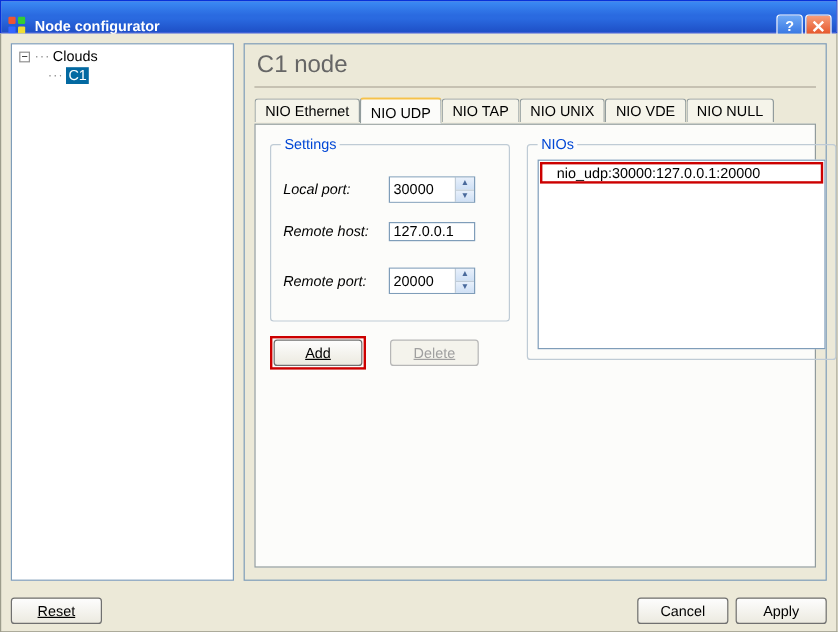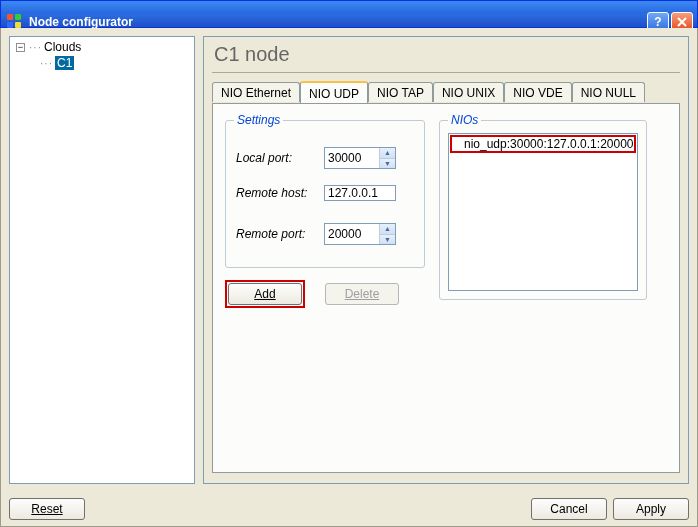--- a/index.html
+++ b/index.html
@@ -160,24 +160,23 @@
     border: 1px solid #bfcbd5;
     border-radius: 3px;
   }
   .group .legend {
     position: absolute;
     top: -8px; left: 8px;
     background: #fcfcfa;
     color: #0046d5;
     padding: 0 3px;
     font-size: 12px;
-    font-style: italic;
   }
   .group.settings { left: 12px; top: 16px; width: 200px; height: 148px; }
-  .group.nios { left: 226px; top: 16px; width: 208px; height: 180px; }
+  .group.nios { left: 226px; top: 16px; width: 258px; height: 180px; }
 
   .form-row {
     position: absolute;
     left: 10px;
     display: flex;
     align-items: center;
     gap: 6px;
   }
   .form-row label { width: 82px; font-style: italic; }
   .txt {

